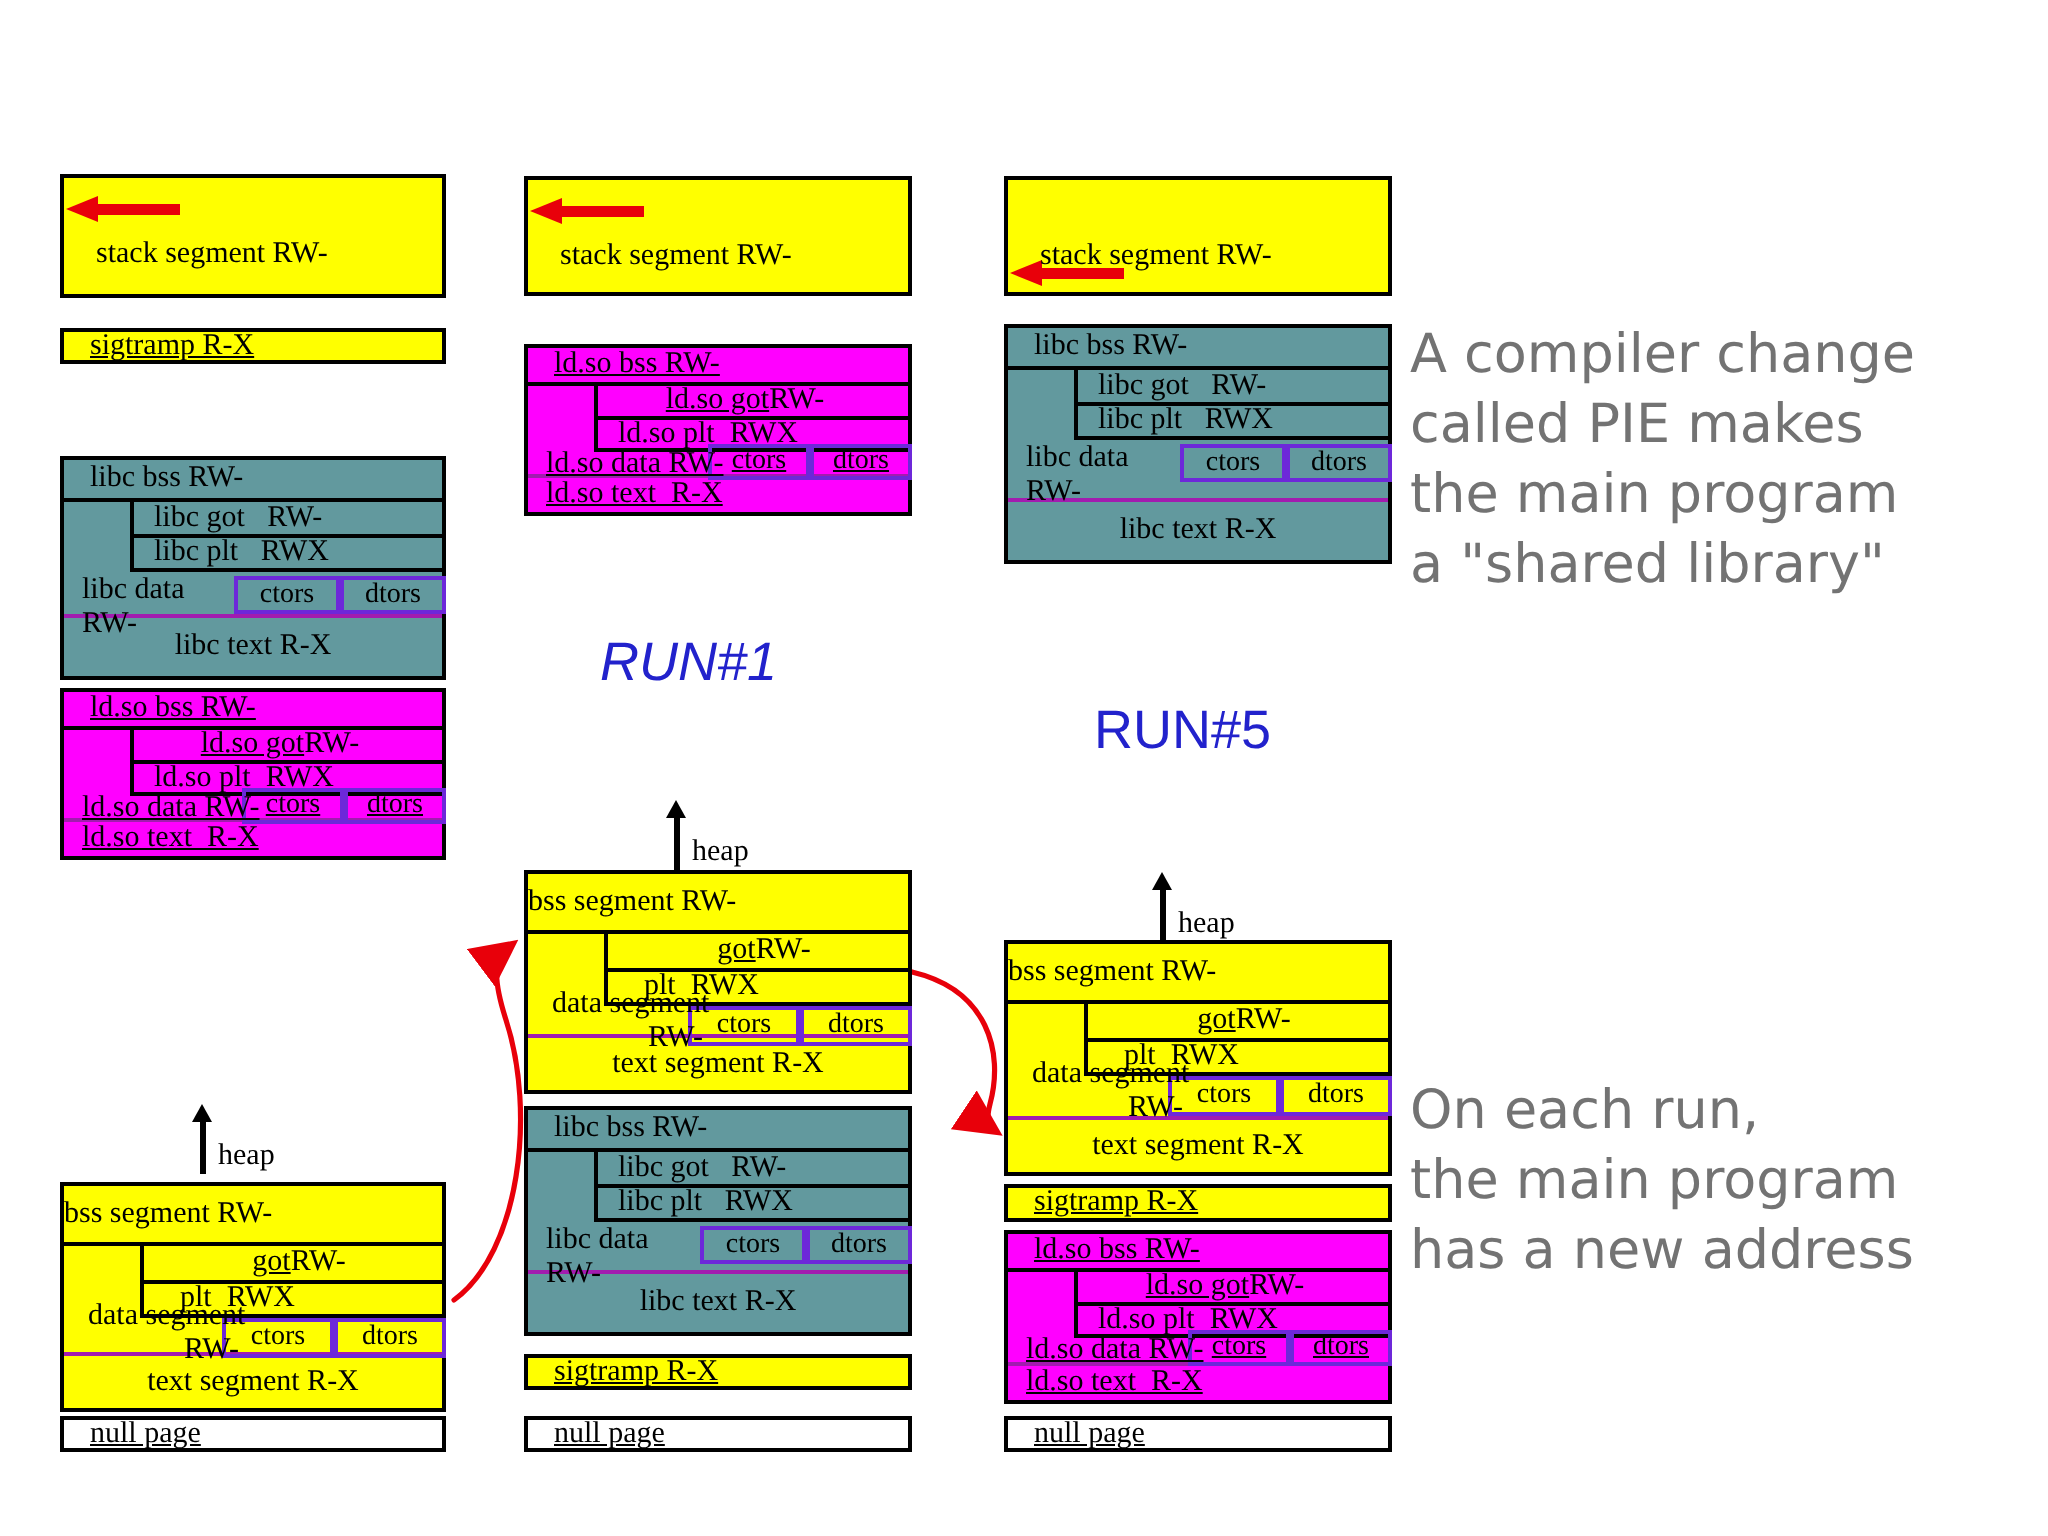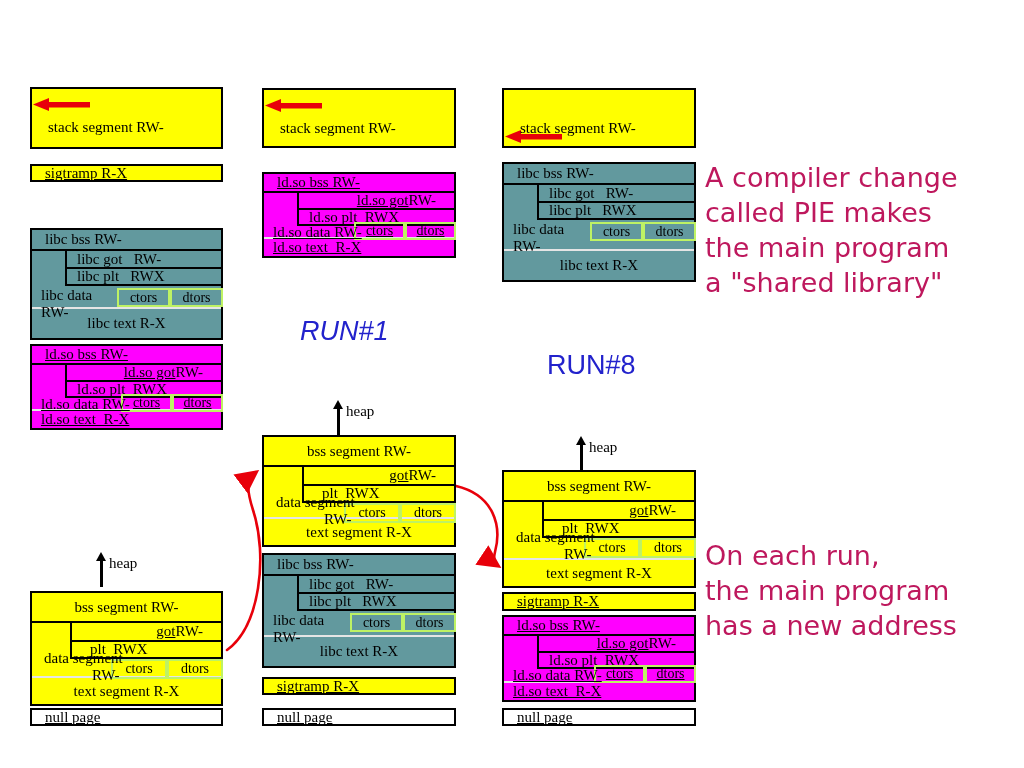--- a/index.html
+++ b/index.html
@@ -1,43 +1,43 @@
 <!DOCTYPE html>
 <html><head>
 <meta charset="utf-8">
 <style>
   html,body{margin:0;padding:0;background:#fff}
   #stage{position:relative;width:1024px;height:768px;background:#fff;overflow:hidden;
          font-family:"Liberation Serif",serif}
   .title{position:absolute;left:0;top:24px;width:100%;text-align:center;
          font:bold 29px "DejaVu Sans",sans-serif;color:#000;letter-spacing:0}
-  .note{position:absolute;font:27px "DejaVu Sans",sans-serif;color:#be185d;
+  .note{position:absolute;font:27px "DejaVu Sans",sans-serif;color:#737373;
         line-height:35px;white-space:pre-line}
   #note1{left:705px;top:160px}
   #note2{left:705px;top:344px}
   #note3{left:705px;top:538px}
   .phase{position:absolute;font:27px "Liberation Sans",sans-serif;color:#2222cc}
   .box{position:absolute;border:2px solid #000;box-sizing:border-box}
   .seg-label{font:15px "Liberation Serif",serif;color:#000;white-space:pre}
   .u{text-decoration:underline}
   .thin{display:flex;align-items:center;padding-left:13px}
   .stackbox .stack-label{position:absolute;left:16px;top:30px}
   .red-arrow{position:absolute;left:1px;line-height:0}
   .red-arrow.atop{top:9px}
   .red-arrow.abot{bottom:3px}
   .lib{display:flex;flex-direction:column}
   .lrow{display:flex;align-items:center;flex:0 0 auto}
   .r1{border-bottom:2px solid #000;padding-left:13px}
-  .rt{border-top:2px solid #e5e5e5}
+  .rt{border-top:2px solid #a21caf}
   .lmid{flex:1 1 auto;position:relative}
   .lsub{position:absolute;top:0;right:0;border-left:2px solid #000}
   .lsrow{display:flex;align-items:center;border-bottom:2px solid #000;padding-left:10px;box-sizing:border-box}
-  .lsrow.between{justify-content:flex-end;padding-right:18px}
+  .lsrow.between{justify-content:center;padding-right:18px}
   .cd{position:absolute;right:-2px;display:flex}
-  .cbox{border:2px solid #bef264;display:flex;align-items:center;justify-content:center;
+  .cbox{border:2px solid #6d28d9;display:flex;align-items:center;justify-content:center;
         font:14px "Liberation Serif",serif;box-sizing:border-box}
   .dl{position:absolute;line-height:15px}
   .dl2{display:block}
   
   .libc .r1{height:19px}
   .libc .rt{height:29px;justify-content:center}
   .libc .lsub{left:33px}
   .libc .s1{height:18px}
   .libc .s2{height:17px}
   .libc .cd{top:37px}
@@ -46,31 +46,31 @@
   
   .ldso .r1{height:17px}
   .ldso .rt{height:17px;padding-left:9px}
   .ldso .lsub{left:33px}
   .ldso .s1{height:17px}
   .ldso .s2{height:16px}
   .ldso .cd{top:29px}
   .ldso .cbox{width:51px;height:18px}
   .ldso .dl{left:9px;top:31px}
   
-  .main .r1{height:28px;justify-content:center;padding-left:0}
+  .main .r1{height:28px;justify-content:flex-start;padding-left:0}
   .main .rt{height:26px;justify-content:center}
   .main .lsub{left:38px}
   .main .s1{height:19px;padding-left:24px}
   .main .s2{height:17px;padding-left:18px}
   .main .cd{top:36px}
   .main .cbox{width:56px;height:20px}
   .main .dl{left:12px;top:27px;line-height:16px}
   .main .dl .dl2{padding-left:48px}
   
-  .heap{position:absolute;display:flex;align-items:flex-start}
+  .heap{position:absolute;display:flex;align-items:flex-end}
   .hstem{display:flex;flex-direction:column;align-items:center;margin-right:3px}
   .htri{width:0;height:0;border-left:5px solid transparent;border-right:5px solid transparent;
         border-bottom:9px solid #000}
   .hline{width:3px;height:26px;background:#000}
   .heap-label{font:15px "Liberation Serif",serif;margin-top:3px}
   #flow{position:absolute;left:0;top:0;pointer-events:none}
 </style>
 </head>
 <body>
 
@@ -318,21 +318,21 @@
         </div>
         <div class="dl">
           <div class="seg-label">libc data</div>
           <div class="seg-label dl2">RW-</div>
         </div>
       </div>
       <div class="lrow rt">
         <div class="seg-label">libc text R-X</div>
       </div>
     </div>
-    <div class="phase" style="left: 547px; top: 350px;">RUN#8</div>
+    <div class="phase" style="left: 547px; top: 350px;">RUN#5</div>
     <div class="heap" style="left: 576px; top: 436px;">
       <div class="hstem">
         <div class="htri"></div>
         <div class="hline"></div>
       </div>
       <div class="heap-label">heap</div>
     </div>
     <div class="box lib main" style="left: 502px; top: 470px; width: 194px; height: 118px; background: rgb(255, 255, 0);">
       <div class="lrow r1">
         <div class="seg-label">bss segment RW-</div>

